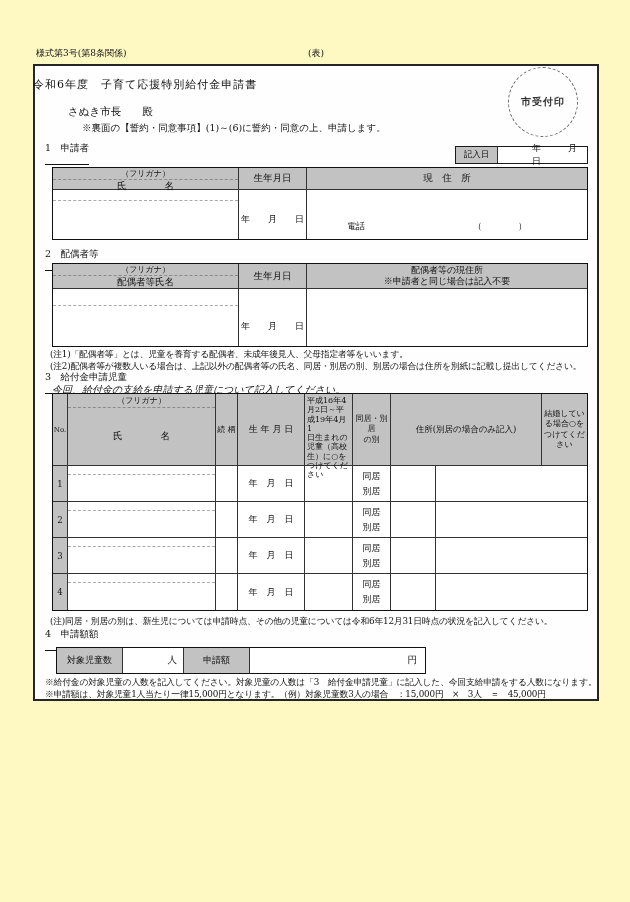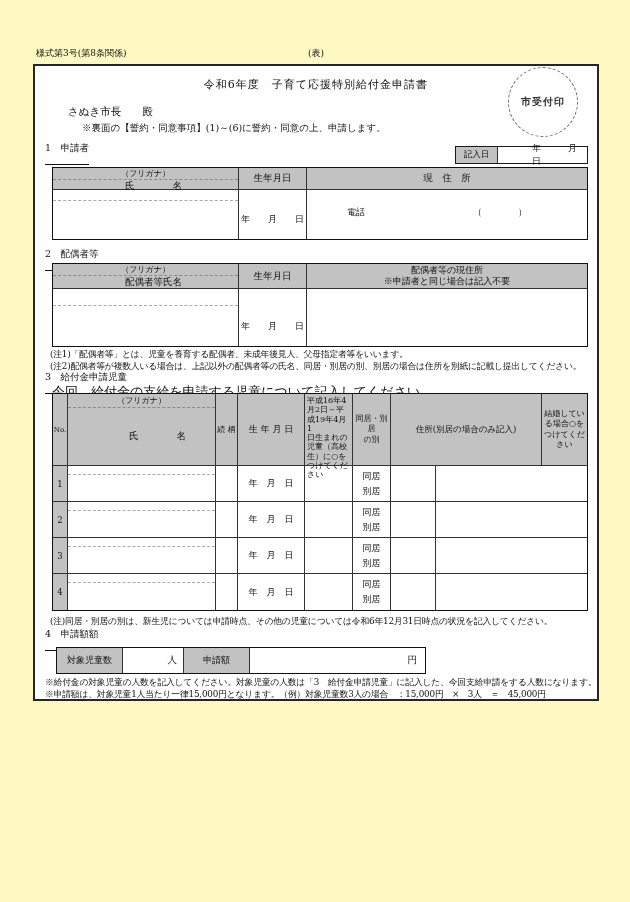--- a/index.html
+++ b/index.html
@@ -6,21 +6,21 @@
   html,body { background:#e8e8e8; }
   .page {
     position:relative; width:630px; height:902px; background:#fef9c3;
     font-family:"DejaVu Serif","Liberation Serif",serif; color:#111;
     overflow:hidden; margin:0 auto;
   }
   .abs { position:absolute; }
   .form-number { left:36px; top:47px; font-size:9px; }
   .sheet-side { left:260px; top:47px; width:112px; text-align:center; font-size:9px; }
   .sheet { left:33px; top:64px; width:566px; height:637px; border:2px solid #262626; background:#fefefe; }
-  .title { left:33px; top:77px; width:566px; text-align:center; font-size:11px; letter-spacing:1px; }
+  .title { left:33px; top:77px; width:566px; font-size:11px; letter-spacing:1px; }
   .stamp { left:508px; top:67px; width:70px; height:70px; border:1.4px dashed #666; border-radius:50%;
     display:flex; align-items:center; justify-content:center;
     font-family:"DejaVu Sans","Liberation Sans",sans-serif; font-weight:bold; font-size:10px; color:#333; letter-spacing:1px; }
   .addressee { left:68px; top:105px; font-size:10.5px; }
   .pledge { left:82px; top:122px; font-size:9.5px; }
   .sec-heading { font-size:9.5px; }
   .sec-heading span { display:inline-block; border-bottom:1px solid #111; padding-bottom:9px; }
   .h1 { left:45px; top:142px; }
   .h2 { left:45px; top:248px; }
   .h3 { left:45px; top:371px; }
@@ -39,31 +39,31 @@
   .cc { display:flex; align-items:center; justify-content:center; }
   .pre { white-space:pre-line; }
 
   .t1 { left:52px; top:167px; width:536px; }
   .t2 { left:52px; top:263px; width:536px; }
   .t1 .hrow { height:22px; } .t2 .hrow { height:25px; }
   .t1 .brow { height:49px; } .t2 .brow { height:57px; }
   .w-name { width:186px; } .w-birth { width:68px; } .w-addr { flex:1; }
   .namehdr { display:flex; flex-direction:column; }
   .namehdr .furi { flex:0 0 45%; display:flex; align-items:center; justify-content:center; font-size:8px; border-bottom:1px dashed #8a8a8a; }
-  .namehdr .nm { flex:1; display:flex; align-items:center; justify-content:center; font-size:9.5px;margin-left:16px; }
+  .namehdr .nm { flex:1; display:flex; align-items:center; justify-content:center; font-size:9.5px; }
   .hdr-mid { font-size:9.5px; }
   .addrhdr2 { font-size:9px; text-align:center; line-height:1.25; }
   .furi-strip { border-bottom:1px dashed #aaa; }
   .t1 .furi-strip { height:11px; } .t2 .furi-strip { height:17px; }
   .birthcell { display:flex; align-items:flex-end; justify-content:center; font-size:9px; padding-bottom:13px; }
-  .phone-line { position:absolute; left:40px; bottom:20px; font-size:9px; }
+  .phone-line { position:absolute; left:40px; bottom:6px; font-size:9px; }
 
   .note { position:absolute; font-size:8.8px; letter-spacing:-0.2px; white-space:nowrap; }
   .ns2a { left:50px; top:349px; } .ns2b { left:50px; top:361px; }
-  .instr { left:52px; top:383px; font-size:13px; }
+  .instr { left:52px; top:383px; font-size:10px;font-style:italic; }
   .ns3 { left:50px; top:616px; }
   .ns4a { left:45px; top:677px; } .ns4b { left:45px; top:689px; }
 
   .t3 { left:52px; top:393px; width:536px; }
   .t3 .hrow { height:72px; }
   .t3 .trow { height:36px; }
   .c-no { width:15px; } .c-name { width:148px; } .c-rel { width:22px; } .c-birth { width:67px; }
   .c-hs { width:48px; } .c-liv { width:38px; } .c-mar { width:45px; } .c-addr { flex:1; }
   .t3 .hrow .c-no { font-size:7px; }
   .t3 .hrow .furi { flex:0 0 14px; font-size:8px; }

